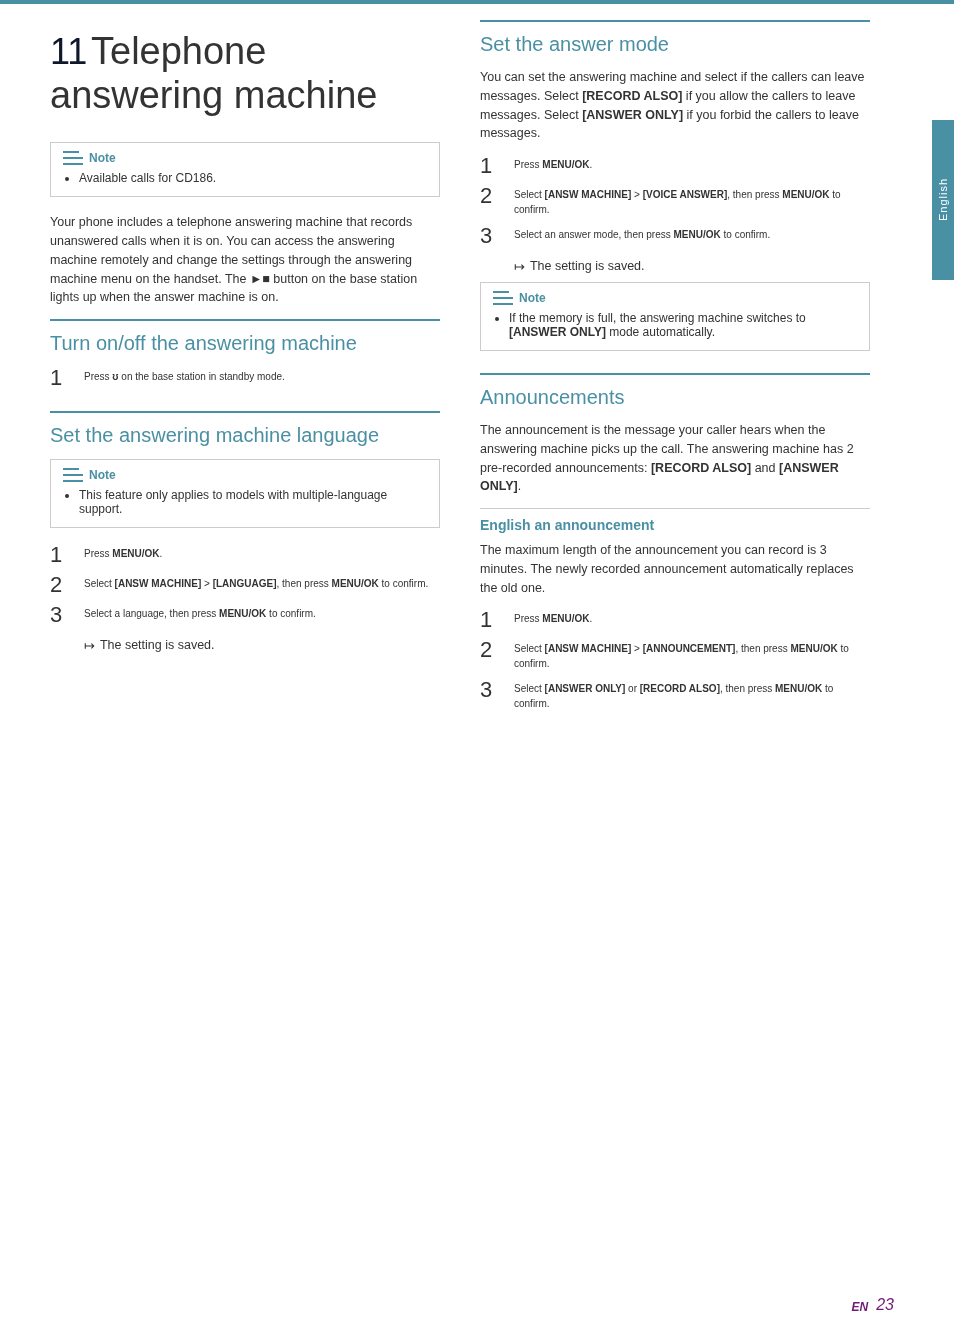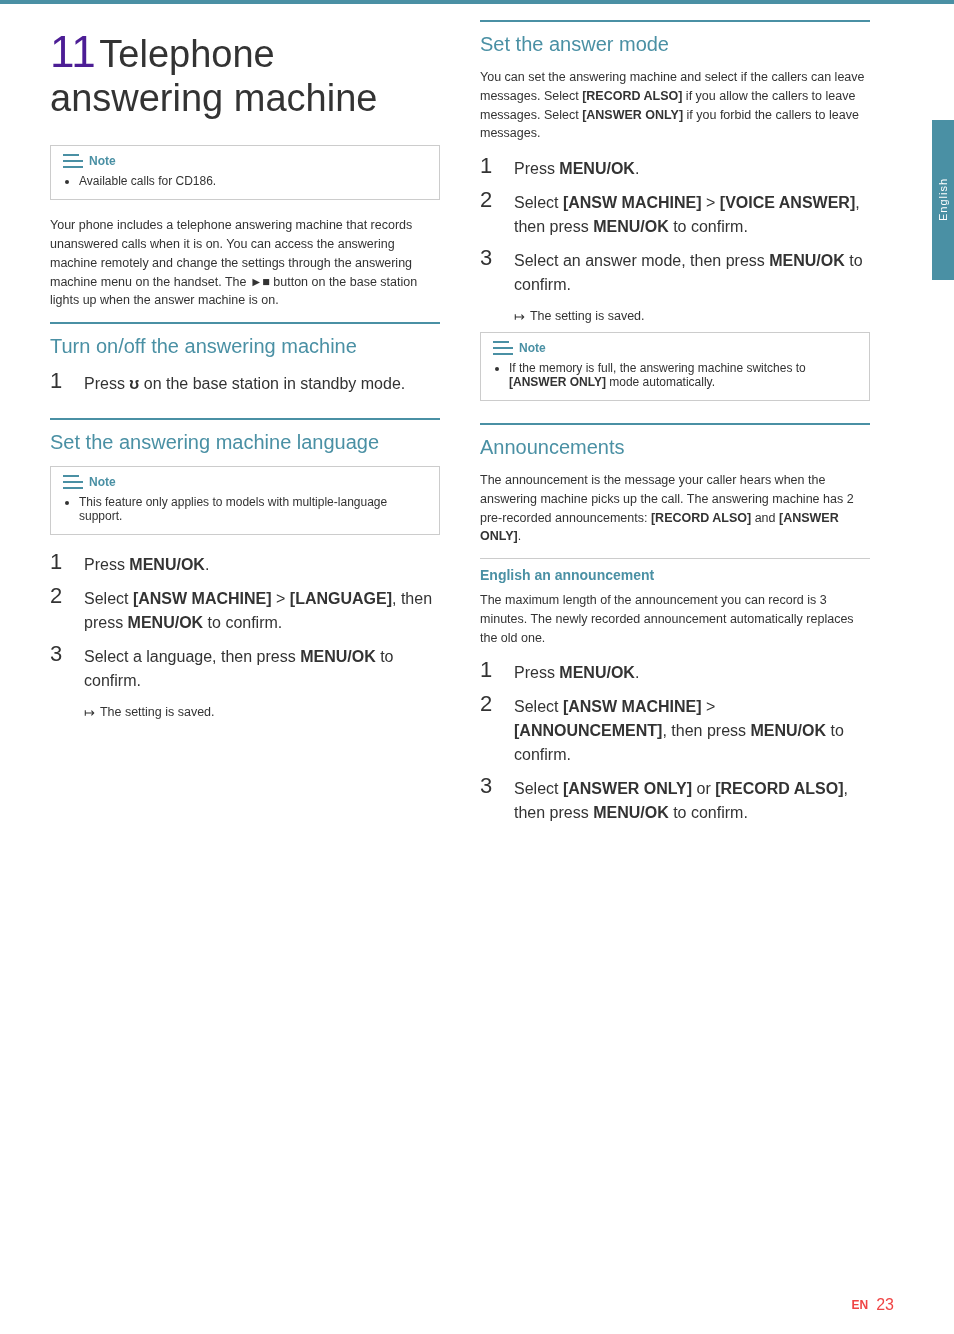--- a/index.html
+++ b/index.html
@@ -64,23 +64,23 @@
     .right-col {
       position: absolute;
       left: 480px;
       top: 20px;
       width: 420px;
       padding-right: 30px;
     }
 
     
     .chapter-number {
-      font-size: 44px;
+      font-size: 36px;
       font-weight: 300;
-      color: #4c1d95;
+      color: #0f172a;
       line-height: 1;
       display: inline;
     }
     .chapter-title {
       font-size: 38px;
       font-weight: 300;
       color: #333;
       line-height: 1.15;
       margin-left: 0;
     }
@@ -176,21 +176,21 @@
     }
     .step-number {
       font-size: 22px;
       font-weight: 300;
       color: #333;
       min-width: 28px;
       line-height: 1;
       margin-right: 6px;
     }
     .step-text {
-      font-size: 16px;
+      font-size: 10px;
       line-height: 1.5;
       color: #333;
       padding-top: 2px;
     }
     .step-text b {
       font-weight: bold;
     }
 
     
     .step-result {
@@ -206,24 +206,25 @@
       color: #333;
       font-size: 13px;
     }
 
     
     .page-footer {
       position: absolute;
       bottom: 20px;
       right: 60px;
       font-size: 12px;
-      color: #ef4444;
-      display: flex;
-      align-items: center;
+      color: #701a75;
+      display: flex;
+      align-items: flex-end;
       gap: 8px;
+      font-style: italic;
     }
     .footer-lang {
       font-weight: bold;
     }
     .footer-page {
       font-size: 16px;
     }
 
     
     .section-block {

